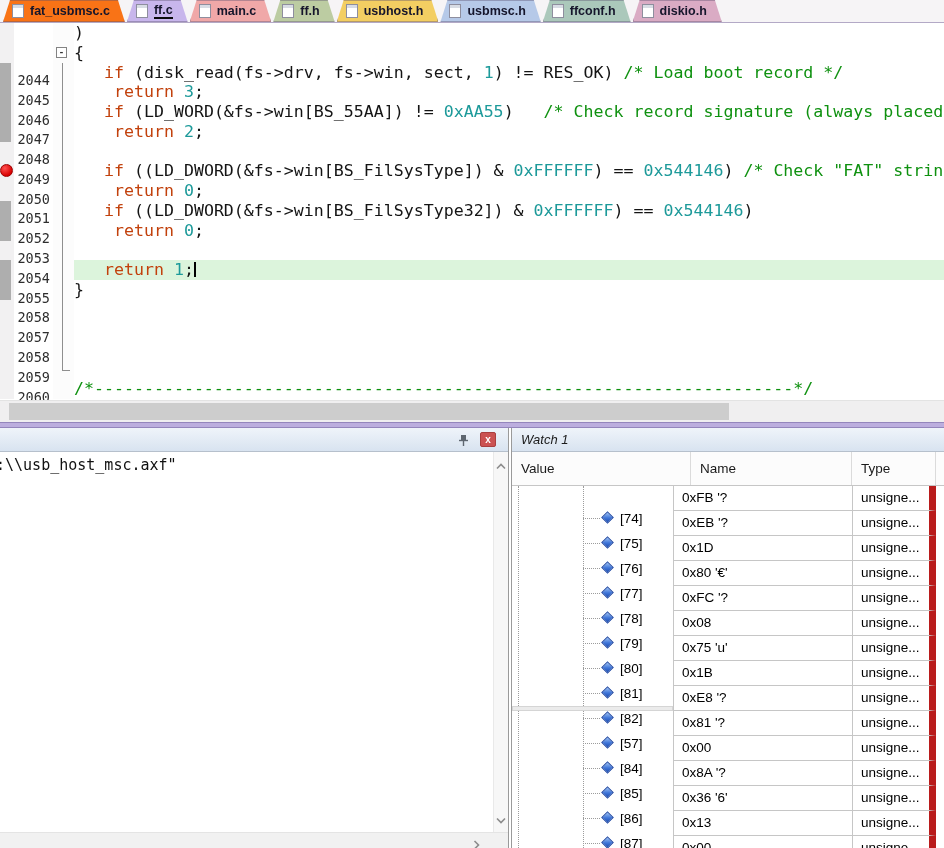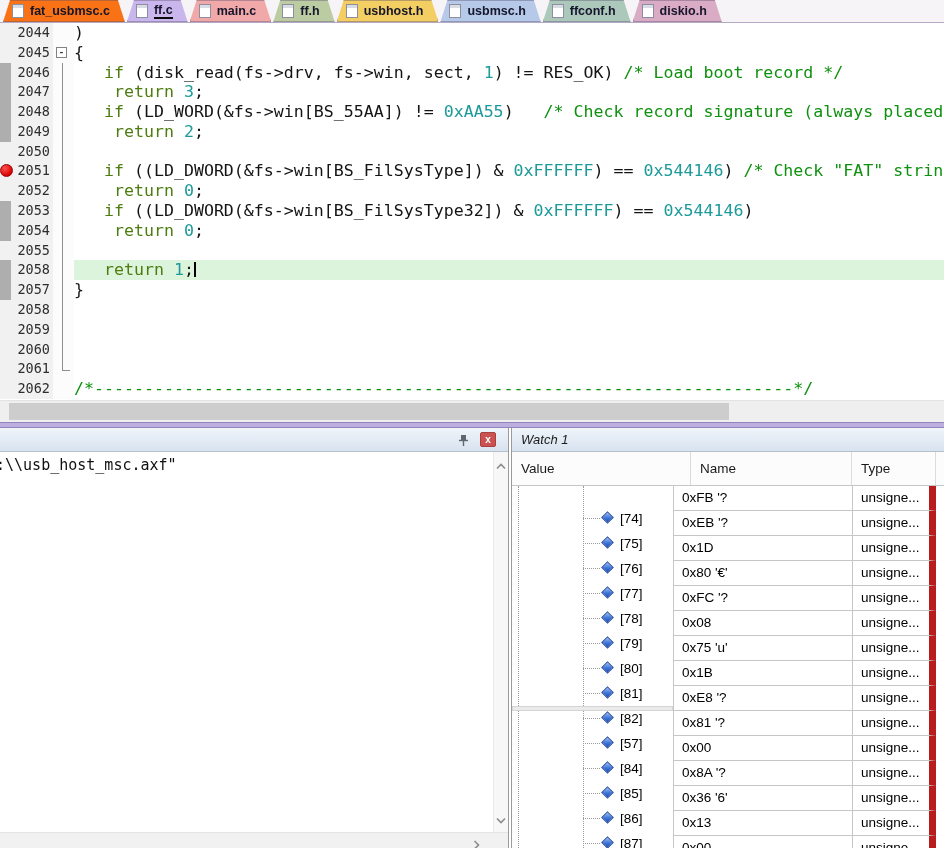--- a/index.html
+++ b/index.html
@@ -18,31 +18,31 @@
   .tab.active .tlabel{border-bottom:2px solid #0a0a0a;}
 
   
   .editor{position:absolute;left:0;top:23px;width:944px;height:377px;background:#fff;overflow:hidden;}
   .ln{display:flex;height:19.79px;align-items:stretch;white-space:pre;}
   .mg{width:14px;flex:none;background:#F2F1F2;position:relative;}
   .blk{position:absolute;left:0;top:0;width:11px;height:100%;background:#AEAEAE;}
   .bp{position:absolute;left:0;top:2.5px;width:13px;height:13px;border-radius:50%;box-sizing:border-box;
       background:radial-gradient(circle at 35% 30%,#FF5050,#D80000 72%);border:1px solid #9D0000;}
   .num{width:36px;flex:none;background:#F2F1F2;font-family:"DejaVu Sans Mono",monospace;font-size:13.5px;
-       color:#2E2E2E;text-align:right;padding-right:3px;line-height:19.79px;}
+       color:#2E2E2E;text-align:right;padding-right:3px;line-height:19.79px;margin-top:48px;}
   .fold{width:21px;flex:none;position:relative;background:#FCFCFC;}
   .fold.line::before{content:"";position:absolute;left:9px;top:0;height:100%;border-left:1px solid #8F8F8F;}
   .fold.end::before{content:"";position:absolute;left:9px;top:0;height:52%;width:7px;
                     border-left:1px solid #8F8F8F;border-bottom:1px solid #8F8F8F;}
   .fbox{position:absolute;left:3px;top:4px;width:11px;height:11px;border:1px solid #838383;background:#fff;
         color:#333;font:bold 9px/9px "DejaVu Sans Mono",monospace;text-align:center;box-sizing:border-box;}
   .codetxt{flex:1;font-family:"DejaVu Sans Mono",monospace;font-size:16.6px;line-height:19.79px;
            color:#141414;overflow:hidden;}
   .ln.hl .codetxt{background:#DCF4DC;}
-  .tk{color:#4d7c0f;} .tn{color:#1D9A9A;} .tc{color:#0F9110;} .tp{color:#141414;}
+  .tk{color:#c2410c;} .tn{color:#1D9A9A;} .tc{color:#0F9110;} .tp{color:#141414;}
   .caret{display:inline-block;width:0;border-left:2px solid #000;height:15px;vertical-align:-2px;}
 
   
   .hscroll{position:absolute;left:0;top:400px;width:944px;height:22px;background:#F0EFF0;border-top:1px solid #E3E3E3;box-sizing:border-box;}
   .hthumb{position:absolute;left:9px;top:2px;width:720px;height:17px;background:#CDCDCD;}
   .splitter{position:absolute;left:0;top:422px;width:944px;height:6px;background:#BCAEDE;
             border-top:1px solid #9486BC;border-bottom:1px solid #9486BC;box-sizing:border-box;}
 
   
   .ptitle{height:24px;background:linear-gradient(#EFF4FA,#D8E3F0);border-bottom:1px solid #B6C0CC;position:relative;box-sizing:border-box;}

